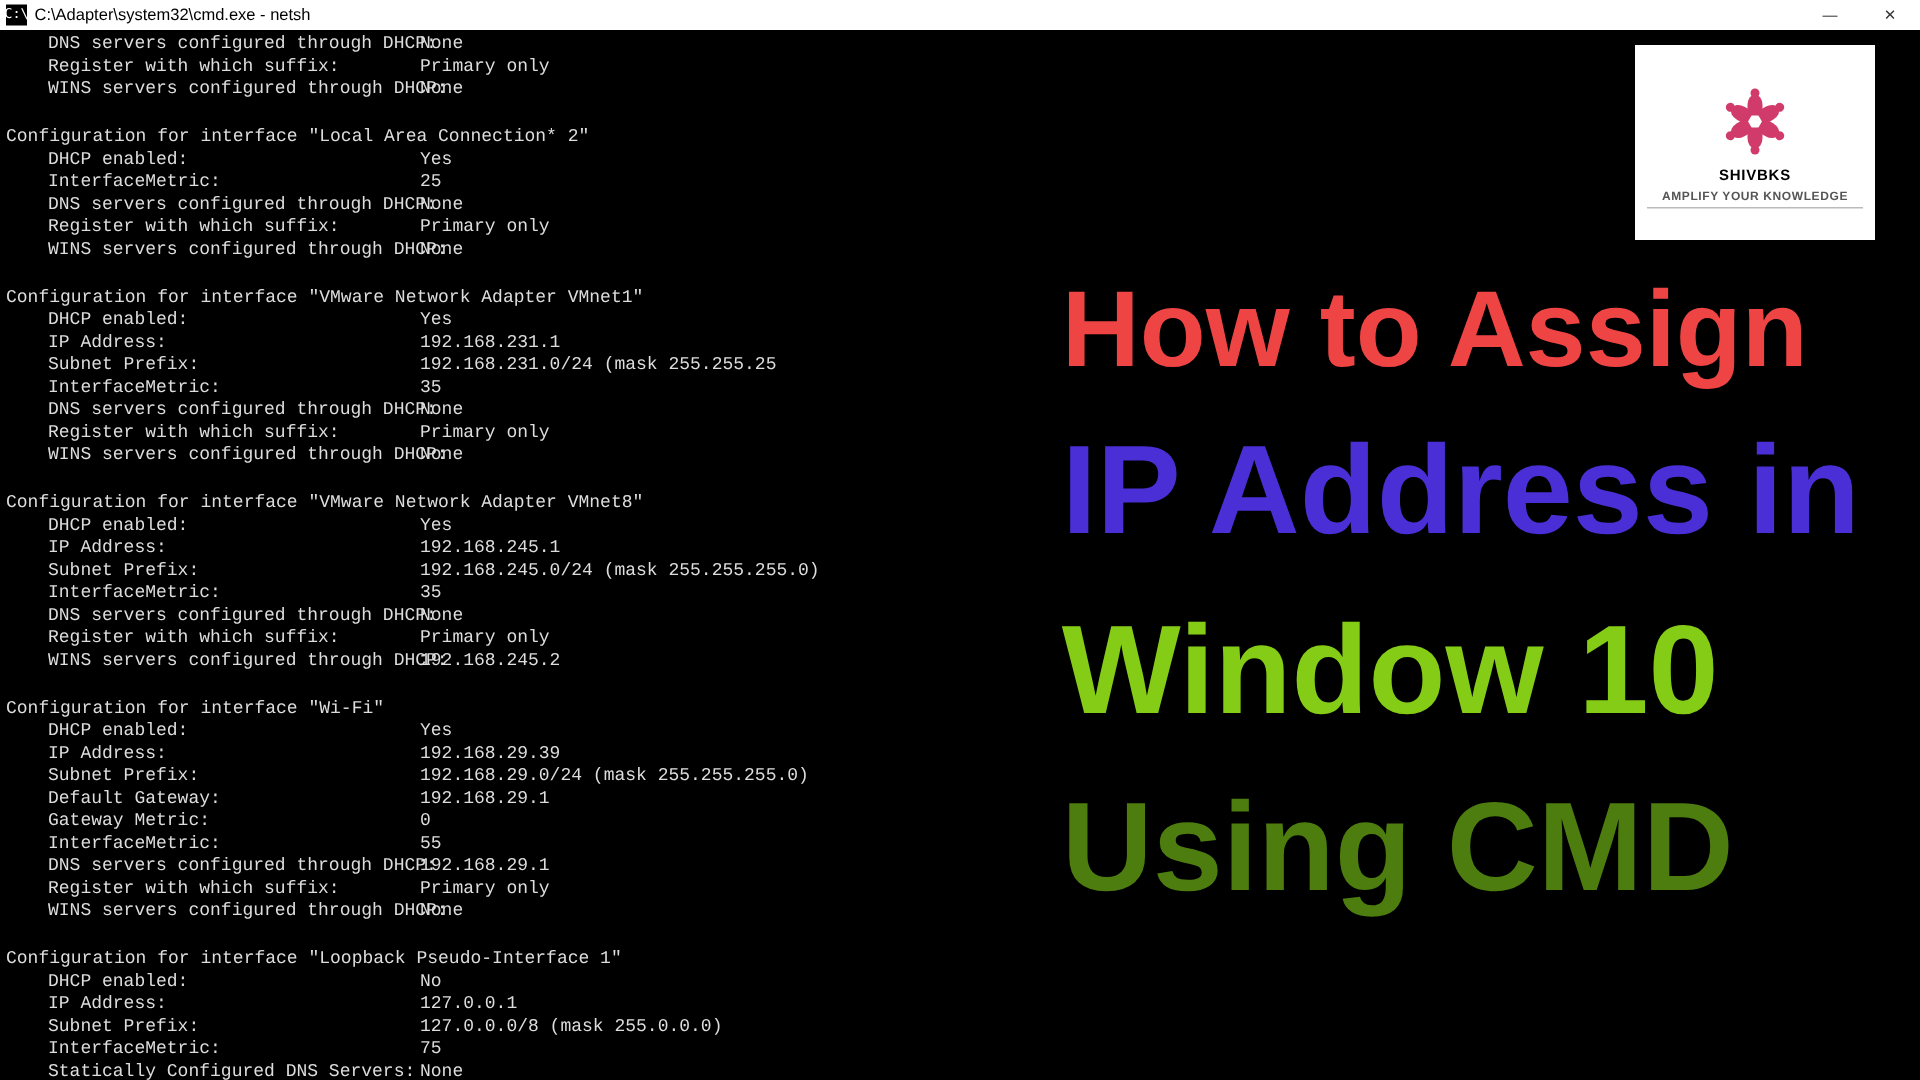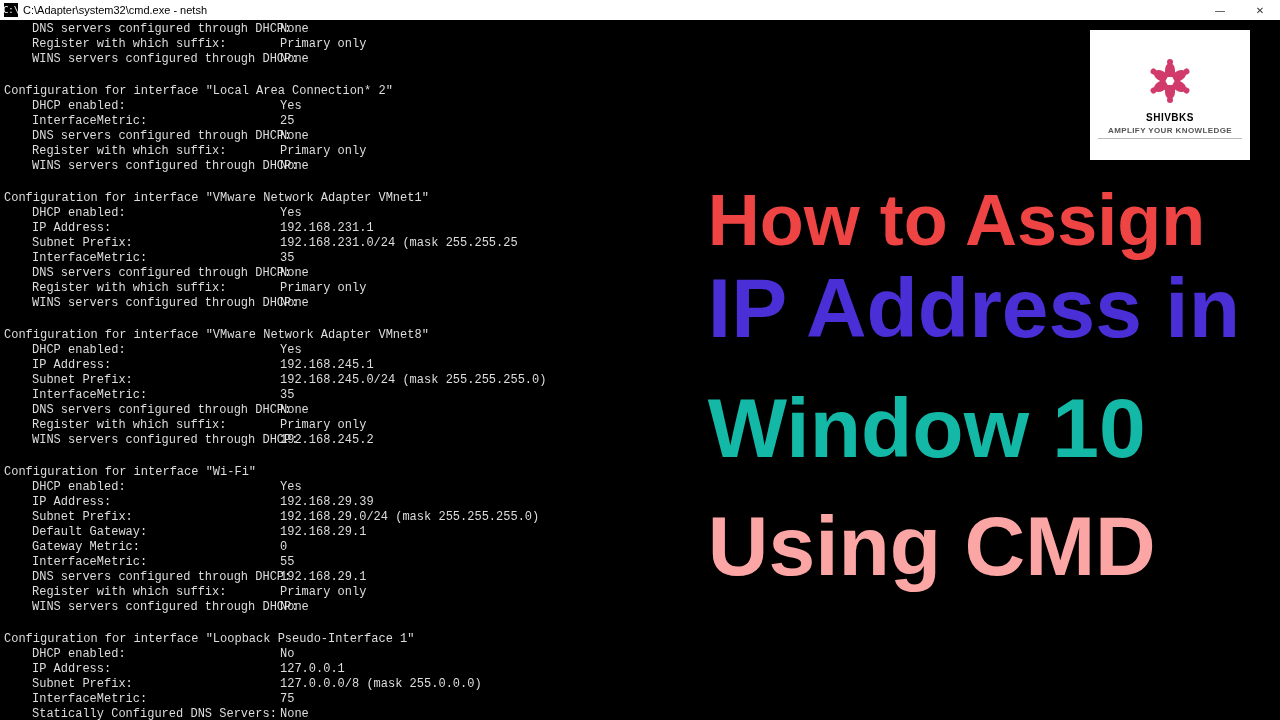--- a/index.html
+++ b/index.html
@@ -57,23 +57,23 @@
   .overlay-title {
     position: absolute;
     right: 40px;
     top: 180px;
     text-align: left;
     font-family: Arial, Helvetica, sans-serif;
     font-weight: 900;
     line-height: 1.12;
   }
   .overlay-title .l1 { color: #ef4444; font-size: 72px; }
-  .overlay-title .l2 { color: #4b2fd6; font-size: 84px; }
-  .overlay-title .l3 { color: #14b8a6; font-size: 84px; margin-top: 26px;}
-  .overlay-title .l4 { color: #fca5a5; font-size: 84px; margin-top: 24px;}
+  .overlay-title .l2 { color: #4b2fd6; font-size: 84px; margin-top: 18px;}
+  .overlay-title .l3 { color: #84cc16; font-size: 84px; margin-top: 26px;}
+  .overlay-title .l4 { color: #4d7c0f; font-size: 84px; margin-top: 24px;}
   .logo-card {
     position: absolute;
     top: 30px; right: 30px;
     width: 160px; height: 130px;
     background: #fff;
     color: #000;
     display: flex;
     flex-direction: column;
     align-items: center;
     justify-content: center;

